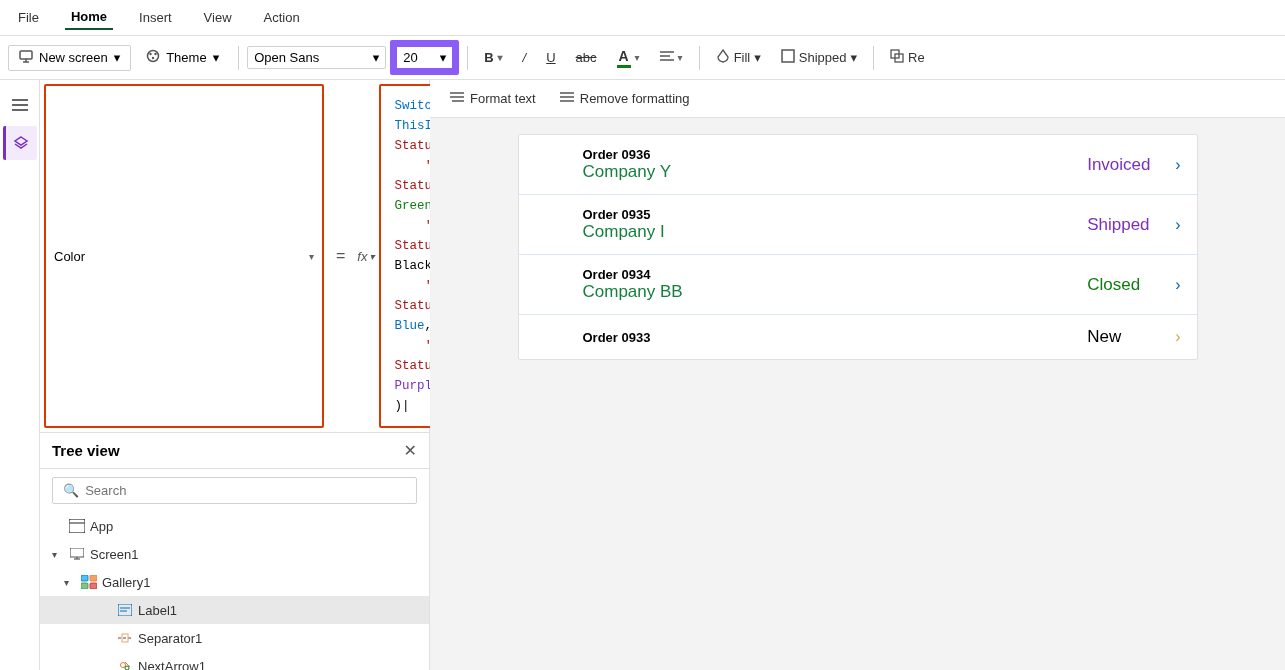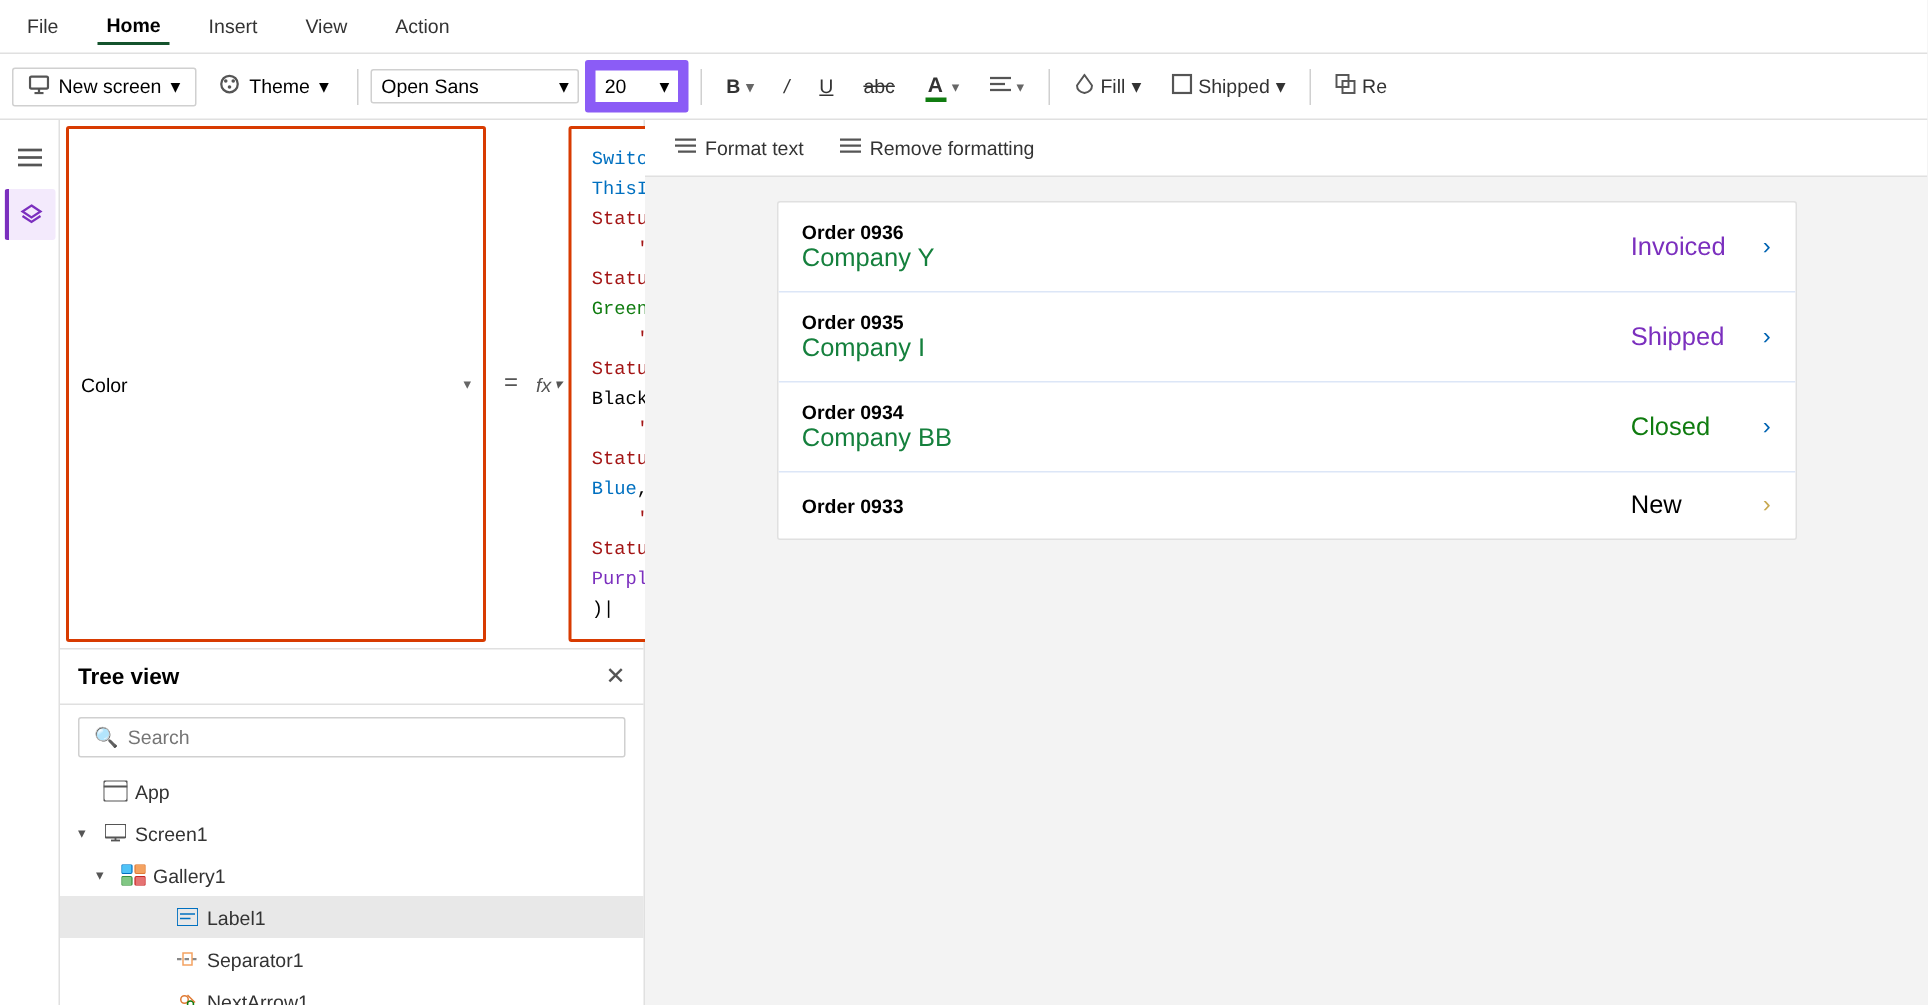--- a/index.html
+++ b/index.html
@@ -149,21 +149,21 @@
     }
     .preview-card {
       background: #fff; border: 1px solid #e0e0e0; border-radius: 2px;
       width: 680px; overflow: hidden;
     }
     .order-row {
       display: flex; align-items: center; padding: 12px 16px;
       border-bottom: 1px solid #dce6f7; gap: 8px;
     }
     .order-row:last-child { border-bottom: none; justify-content: flex-end; }
-    .order-info { flex: 1; }
+    .order-info { flex: 1; margin-left: 48px; }
     .order-number { font-weight: 600; font-size: 13px; color: #000; }
     .order-company { font-size: 17px; color: #15803d; }
     .order-status { font-size: 17px; font-weight: 500; width: 80px; }
     .status-invoiced { color: #7b2fbe; }
     .status-shipped { color: #7b2fbe; }
     .status-closed { color: #107c10; }
     .status-new { color: #000; }
     .chevron-right { color: #0063b1; font-size: 16px; }
     .chevron-right-tan { color: #c8a951; font-size: 16px; }
     .code-func { color: #0070c0; }

